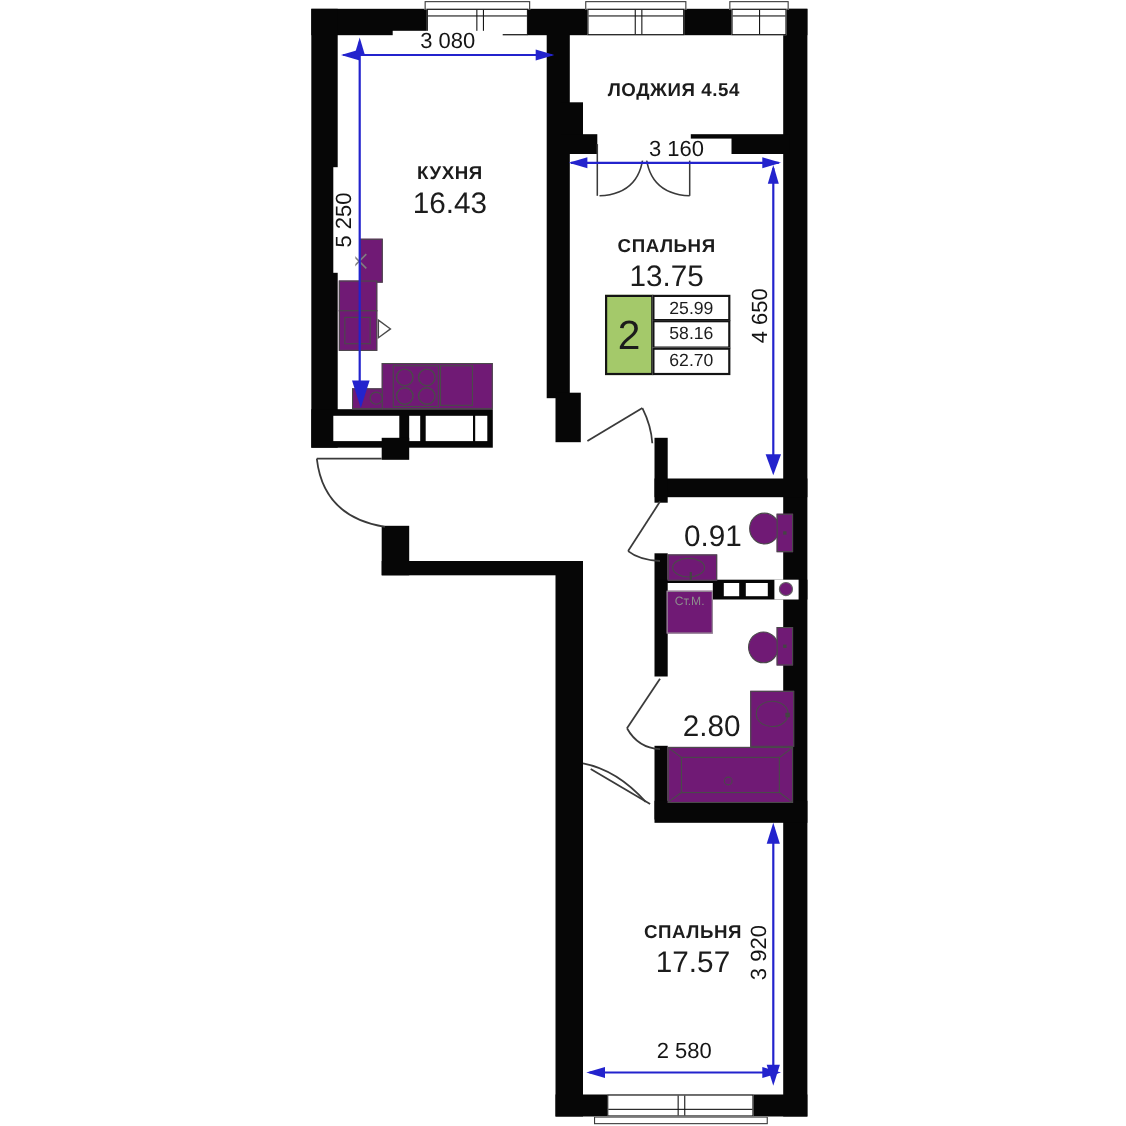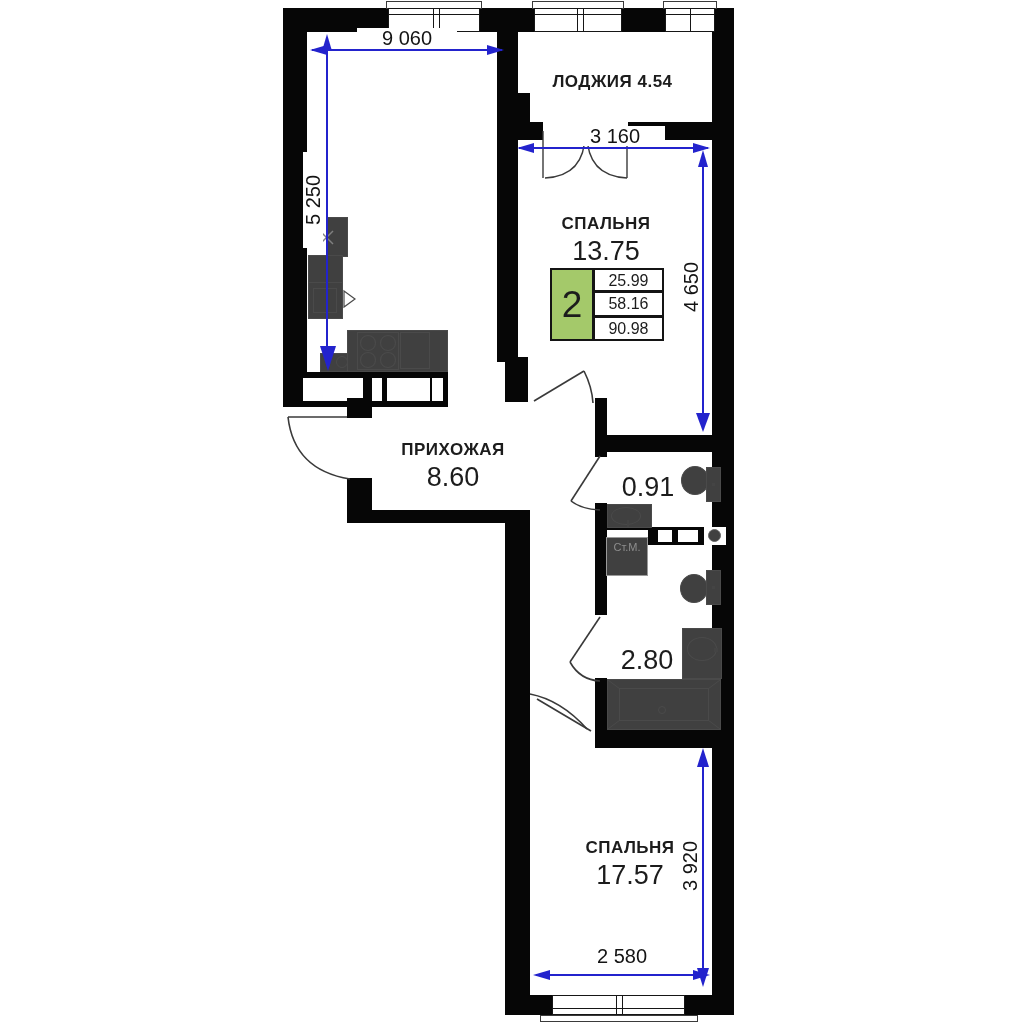--- a/index.html
+++ b/index.html
@@ -4,21 +4,21 @@
 <style>
   html,body{margin:0;padding:0;background:#fff;}
   .canvas{position:relative;width:1024px;height:1024px;background:#ffffff;overflow:hidden;
           font-family:"Liberation Sans",sans-serif;color:#1c1c1c;}
   .wall{position:absolute;background:#060606;}
   .cut{position:absolute;background:#ffffff;}
   .win{position:absolute;background:#ffffff;border:1px solid #161616;box-sizing:border-box;}
   .wframe{position:absolute;left:0;right:0;height:0;border-top:1px solid #161616;}
   .wtick{position:absolute;width:1px;background:#161616;top:0;bottom:0;}
   .sill{position:absolute;background:#ffffff;border:1px solid #3a3a3a;box-sizing:border-box;}
-  .fx{position:absolute;background:#404040;border:1px solid #4a4a4a;box-sizing:border-box;}
+  .fx{position:absolute;background:#701a75;border:1px solid #4a4a4a;box-sizing:border-box;}
   .fx.ell{border-radius:50%;}
   .fx.lite{border-color:#9a9a9a;}
   .dot{position:absolute;background:#444;}
   .lbl{position:absolute;text-align:center;line-height:1.15;}
   .rn{font-size:17px;letter-spacing:.5px;font-weight:bold;}
   .ra{font-size:27px;margin-top:2px;}
   .dim{position:absolute;text-align:center;font-size:20px;color:#141414;background:#ffffff;line-height:20px;}
   .dimv{transform:rotate(-90deg);}
   .stm{font-size:11px;color:#8d8d8d;text-align:center;margin-top:3px;}
   .ib-green{position:absolute;background:#a4c96a;border:2px solid #141414;box-sizing:border-box;
@@ -191,44 +191,44 @@
         <polygon points="703,987 697,968 709,968" stroke="none"></polygon>
       </g>
       <g>
         <line x1="536" y1="975" x2="707" y2="975"></line>
         <polygon points="533,975 550,970 550,980" stroke="none"></polygon>
         <polygon points="710,975 693,970 693,980" stroke="none"></polygon>
       </g>
     </g>
   </svg>
 
-  <div class="dim" style="left:357px;top:28px;width:100px">9 060</div>
+  <div class="dim" style="left:357px;top:28px;width:100px">3 080</div>
   <div class="dim dimv" style="left:265px;top:190px;width:96px">5 250</div>
   <div class="dim" style="left:565px;top:126px;width:100px">3 160</div>
   <div class="dim dimv" style="left:643px;top:277px;width:96px">4 650</div>
   <div class="dim dimv" style="left:642px;top:856px;width:96px">3 920</div>
   <div class="dim" style="left:572px;top:946px;width:100px">2 580</div>
 
+  <div class="lbl" style="left:344px;top:148px;width:130px">
+    <div class="rn">КУХНЯ</div>
+    <div class="ra">16.43</div>
+  </div>
   <div class="lbl rn" style="left:535px;top:72px;width:155px">
     <span>ЛОДЖИЯ</span>
     <span>4.54</span>
   </div>
   <div class="lbl" style="left:541px;top:214px;width:130px">
     <div class="rn">СПАЛЬНЯ</div>
     <div class="ra">13.75</div>
-  </div>
-  <div class="lbl" style="left:388px;top:440px;width:130px">
-    <div class="rn">ПРИХОЖАЯ</div>
-    <div class="ra">8.60</div>
   </div>
   <div class="lbl ra" style="left:608px;top:470px;width:80px">0.91</div>
   <div class="lbl ra" style="left:607px;top:643px;width:80px">2.80</div>
   <div class="lbl" style="left:565px;top:838px;width:130px">
     <div class="rn">СПАЛЬНЯ</div>
     <div class="ra">17.57</div>
   </div>
 
   <div class="ib-green" style="left:550px;top:268px;width:44px;height:73px">2</div>
   <div class="ib-row" style="left:593px;top:268px;width:71px;height:24px">25.99</div>
   <div class="ib-row" style="left:593px;top:291px;width:71px;height:26px">58.16</div>
-  <div class="ib-row" style="left:593px;top:316px;width:71px;height:25px">90.98</div>
+  <div class="ib-row" style="left:593px;top:316px;width:71px;height:25px">62.70</div>
 
 </div>
 
 </body></html>

